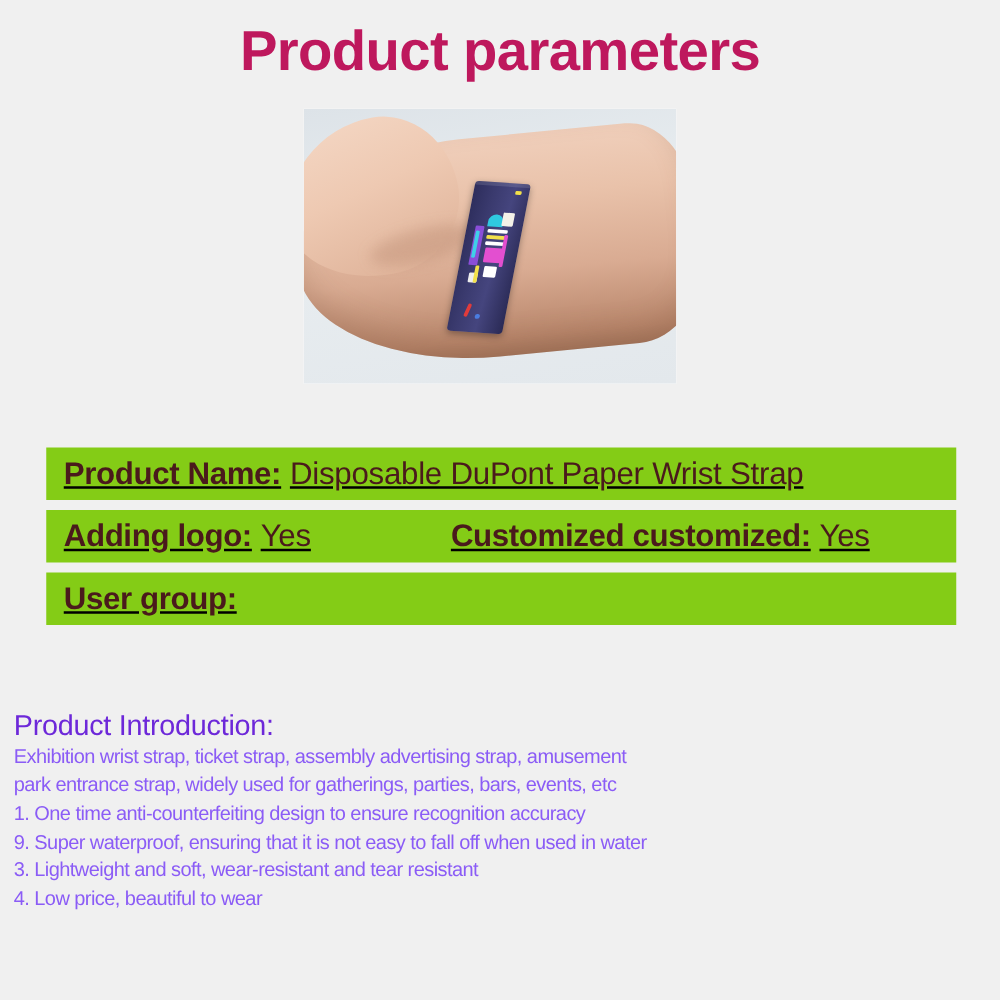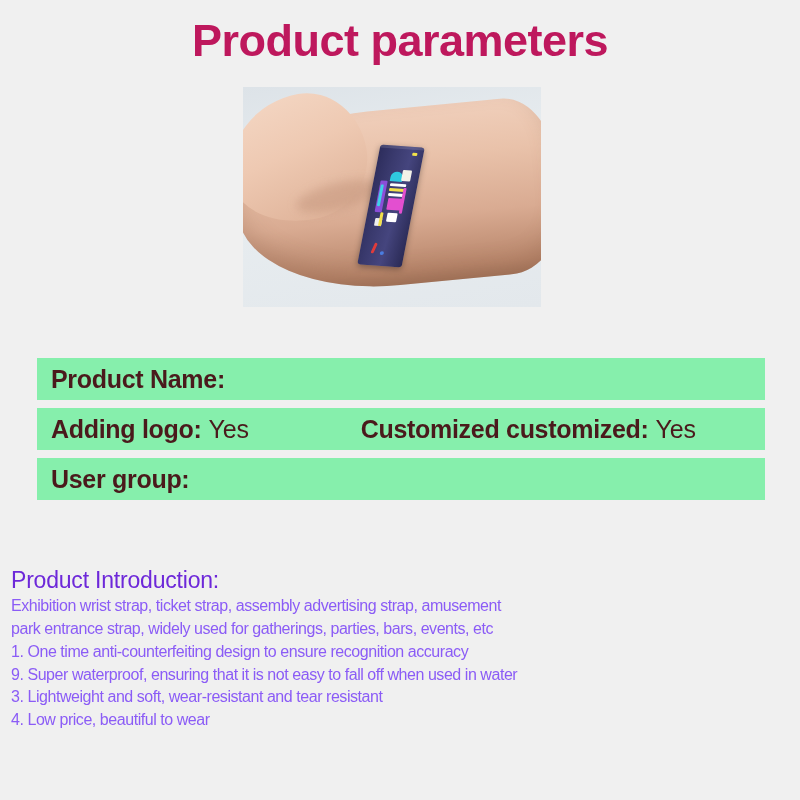--- a/index.html
+++ b/index.html
@@ -141,27 +141,28 @@
   }
 
   
   .spec-table {
     position: absolute;
     left: 37px;
     top: 358px;
     width: 728px;
   }
   .spec-row {
-    background: #86efac;
+    background: #84cc16;
     height: 42px;
     margin-bottom: 8px;
     display: flex;
     align-items: center;
     padding: 0 0 0 14px;
     box-sizing: border-box;
+    text-decoration: underline;
   }
   .spec-cell {
     display: flex;
     align-items: baseline;
     white-space: nowrap;
   }
   .spec-cell.second {
     margin-left: 112px;
   }
   .spec-label {
@@ -231,20 +232,21 @@
       <div class="mark-blue"></div>
     </div>
   </div>
 </div>
 
 <div class="spec-table">
 
   <div class="spec-row">
     <div class="spec-cell">
       <span class="spec-label">Product Name:</span>
+      <span class="spec-value">Disposable DuPont Paper Wrist Strap</span>
     </div>
   </div>
 
 
   <div class="spec-row">
     <div class="spec-cell">
       <span class="spec-label">Adding logo:</span>
       <span class="spec-value">Yes</span>
     </div>
     <div class="spec-cell second">

